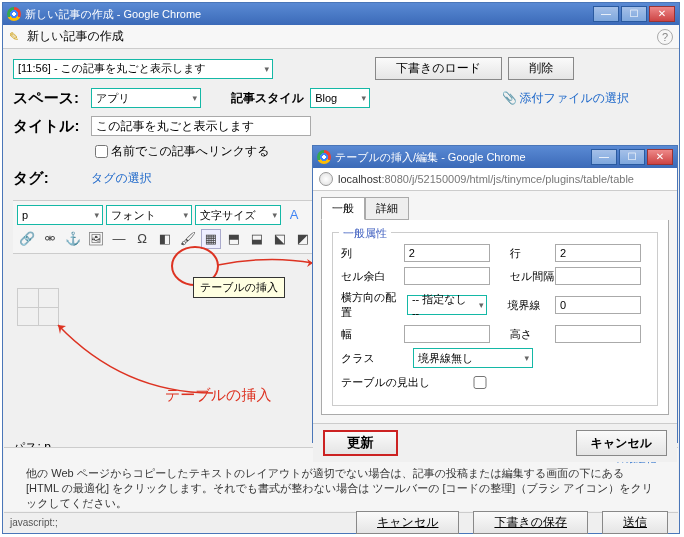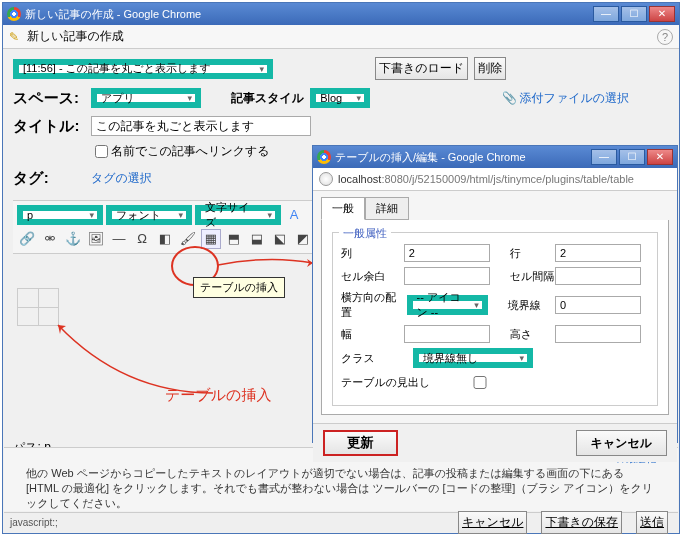--- a/index.html
+++ b/index.html
@@ -79,21 +79,21 @@
   .row label.sub { font-weight: bold; margin-right: 6px; }
   input[type=text], select {
     font-size: 12px;
     padding: 2px 4px;
     border: 1px solid #aaa;
     background: #fff;
   }
   .btn {
     background: linear-gradient(#fafafa,#e5e5e5);
     border: 1px solid #888;
-    padding: 2px 3px;
+    padding: 2px 20px;
     font-size: 12px;
     cursor: pointer;
   }
   .link { color: #1b66c9; cursor: pointer; }
   .attach-icon::before { content: "📎"; font-size: 12px; margin-right: 2px;}
   .toolbar {
     border-top: 1px solid #ccc;
     border-bottom: 1px solid #ccc;
     padding: 4px 4px;
     background: #f5f5f5;
@@ -101,21 +101,21 @@
   }
   .trow { display: flex; align-items: center; gap: 3px; flex-wrap: wrap; }
   .tbtn {
     width: 20px; height: 20px;
     border: 1px solid transparent;
     text-align: center; line-height: 18px;
     font-size: 13px; color: #444;
     cursor: pointer;
   }
   .tsel {
-    border: 6px solid #14b8a6; background: #fff;
+    border: 1px solid #14b8a6; background: #fff;
     height: 20px; font-size: 11px;
     padding: 0 16px 0 4px;
     position: relative;
     display: inline-flex; align-items: center;
     cursor: pointer;
   }
   .tsel::after {
     content: "▾"; position: absolute; right: 3px; color: #666; font-size: 9px;
   }
   .highlight-circle {
@@ -409,21 +409,21 @@
       </div>
       <div class="frow">
         <span class="flab">セル余白</span>
         <input type="text" value="" style="">
         <span class="flab2">セル間隔</span>
         <input type="text" value="" style="">
       </div>
       <div class="frow">
         <span class="flab">横方向の配置</span>
         <div class="tsel" style="width:86px">
-            <span>-- アイコン --</span>
+            <span>-- 指定なし --</span>
           </div>
         <span class="flab2">境界線</span>
         <input type="text" value="0" style="">
       </div>
       <div class="frow">
         <span class="flab">幅</span>
         <input type="text" value="" style="">
         <span class="flab2">高さ</span>
         <input type="text" value="" style="">
       </div>

